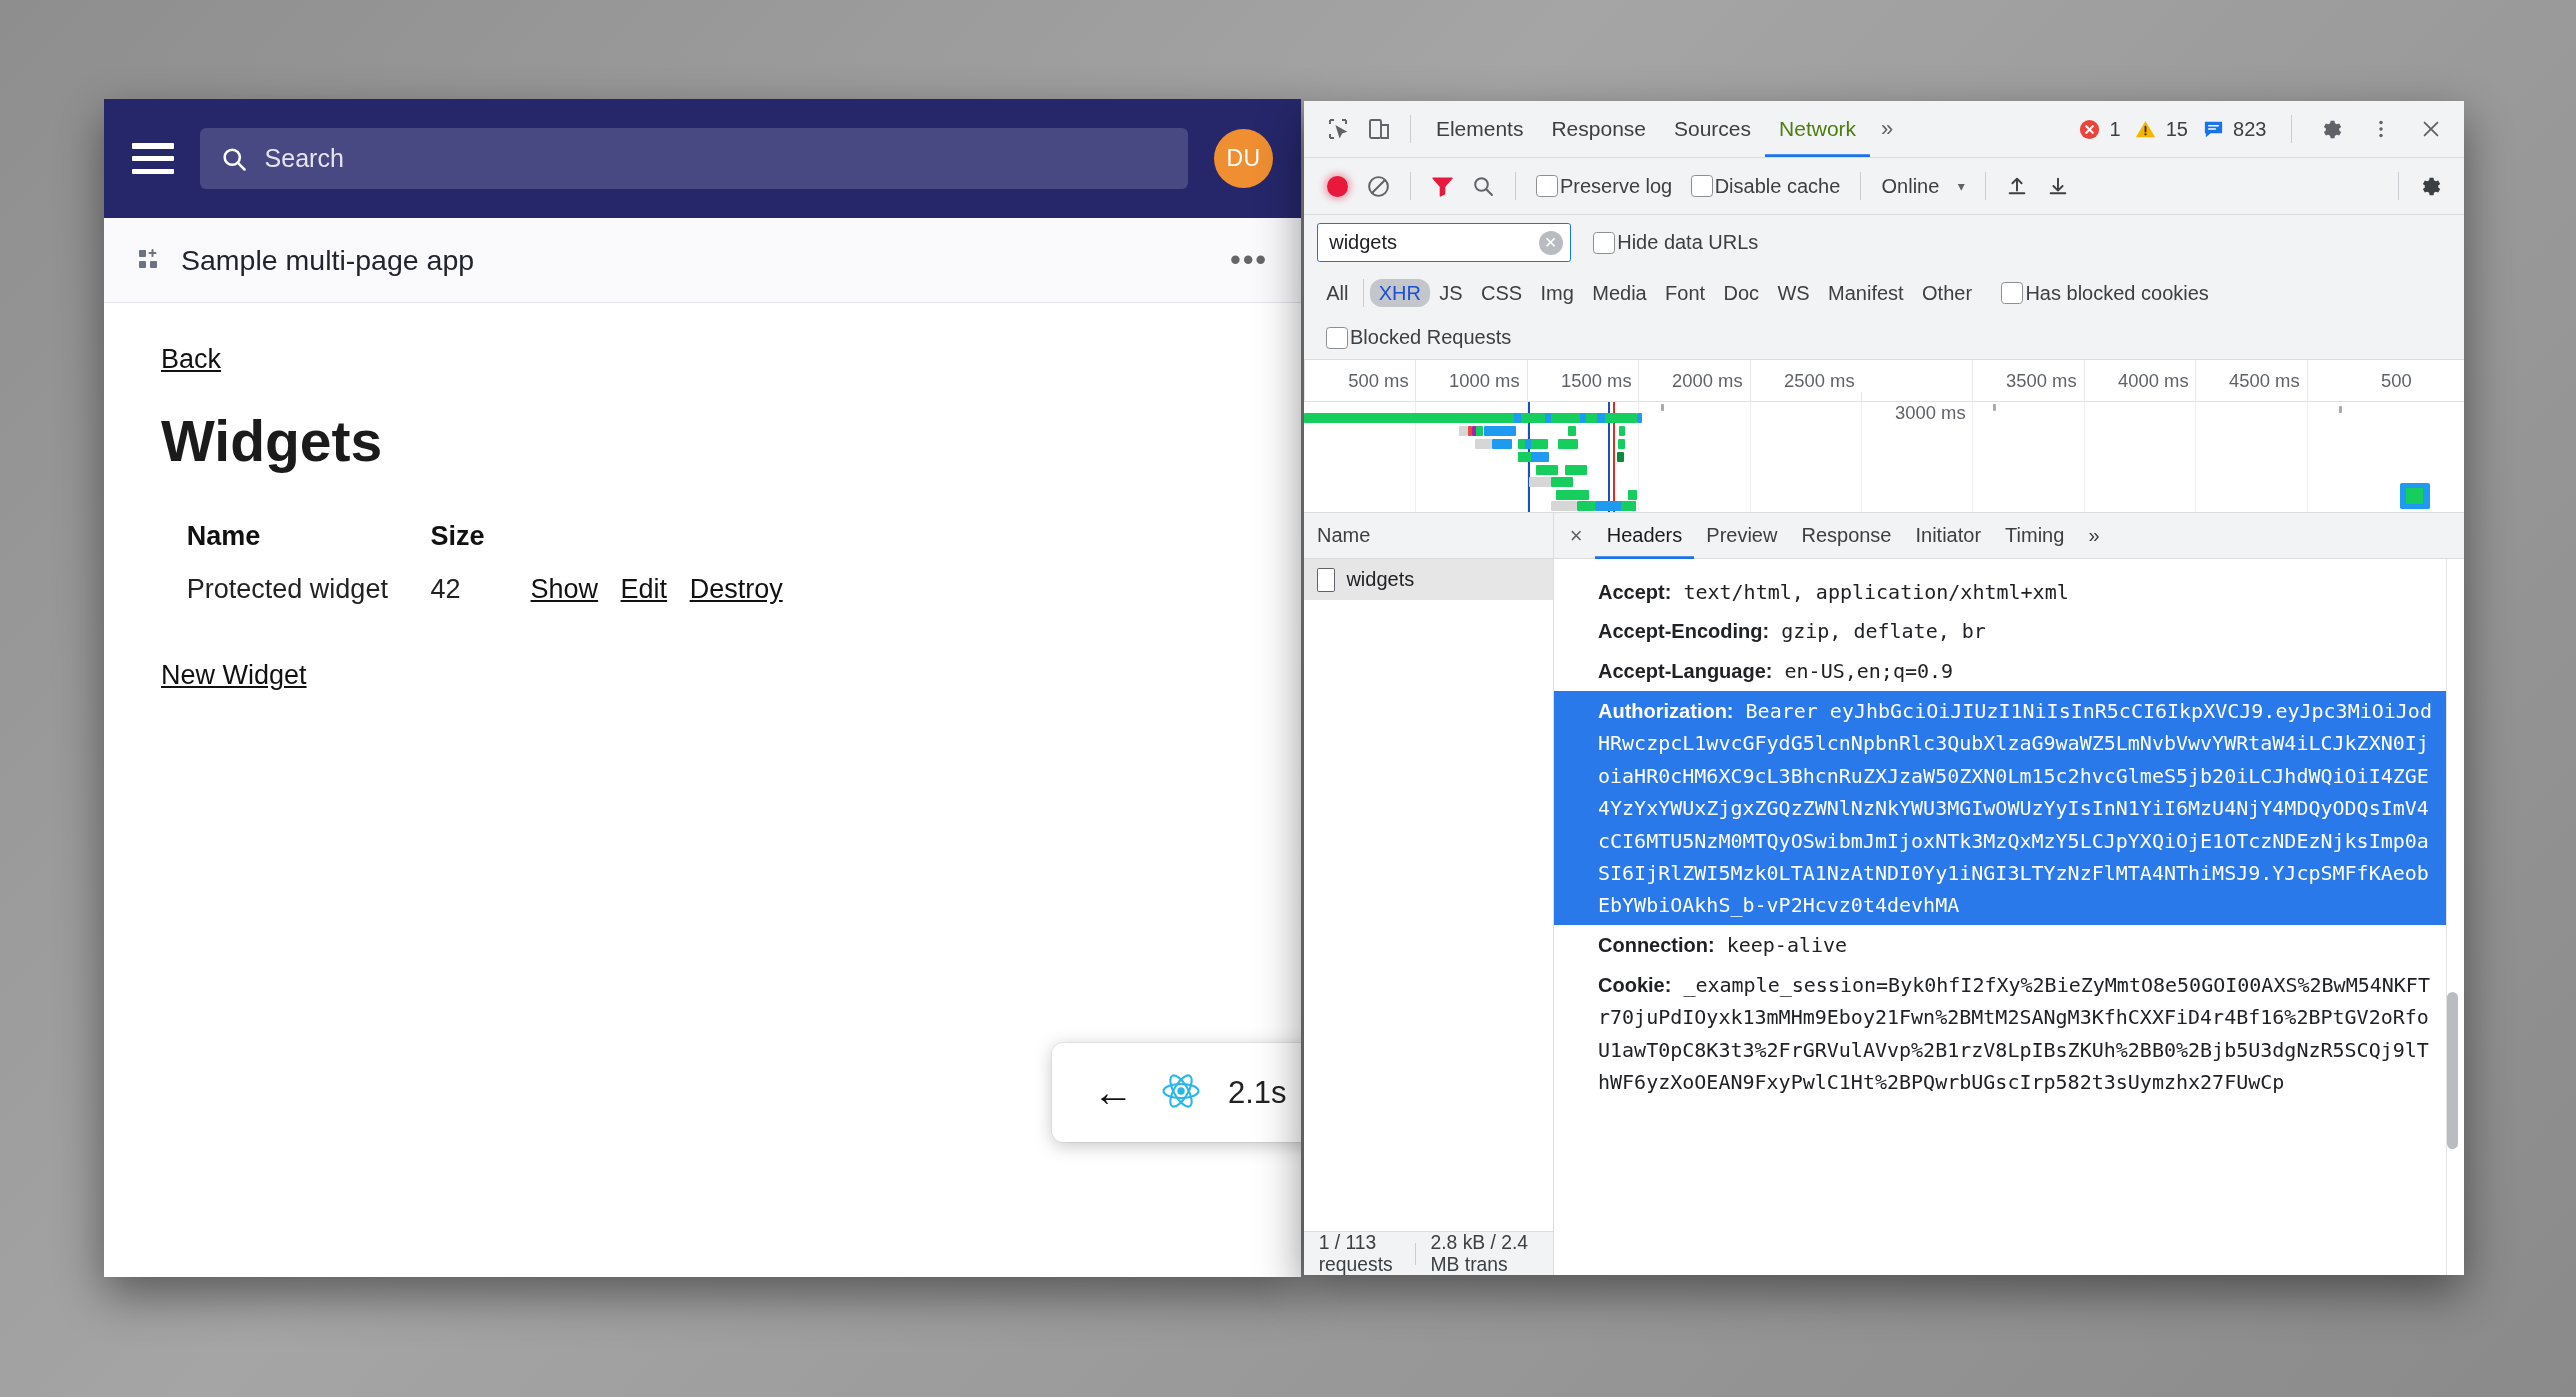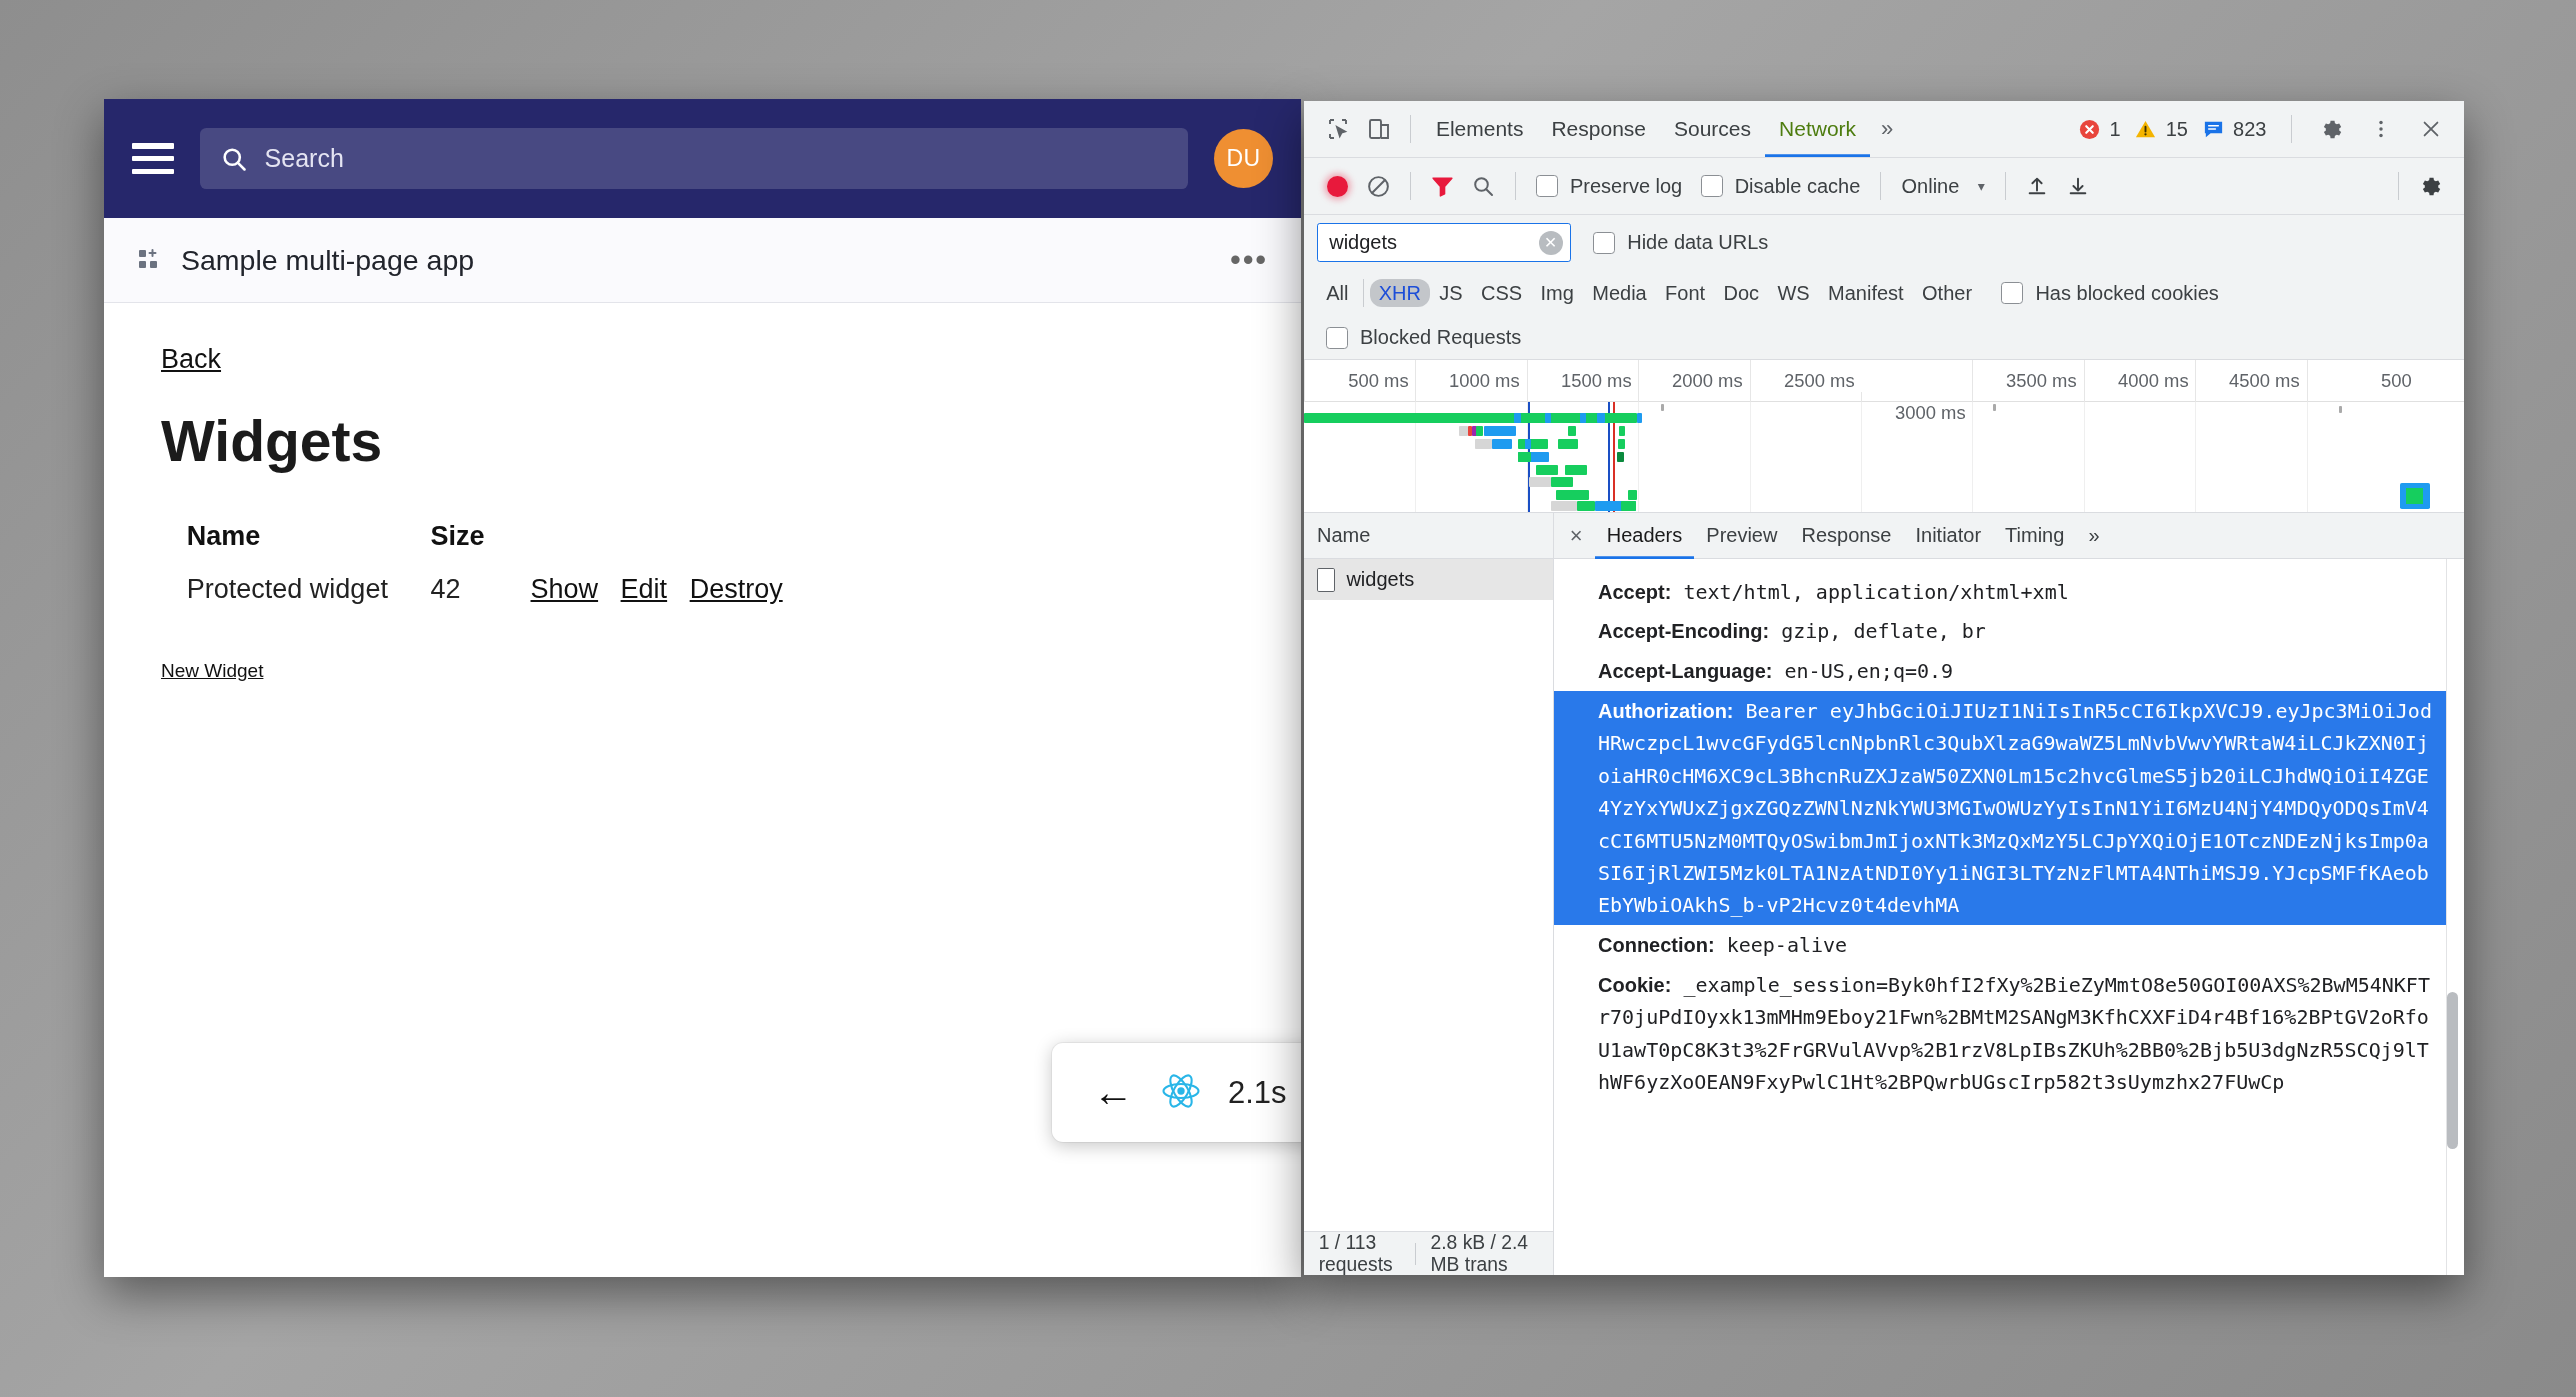--- a/index.html
+++ b/index.html
@@ -54,21 +54,21 @@
   .kebab{ font-size:31px; color:#666; letter-spacing:1.8px; cursor:pointer; line-height:0.6; }
 
   .content{ padding:41px 57px; font-family:"Liberation Sans", sans-serif; }
   .lnk{ color:#111; text-decoration:underline; cursor:pointer; }
   .back-lnk{ font-size:27px; display:inline-block; }
   h1.widgets{ font-size:57px; margin:33px 0 41px; color:#1b1b1b; font-weight:bold; }
   table.wtable{ border-collapse:collapse; margin-left:9.2px; }
   table.wtable th{ font-size:27px; padding:5.5px 26px 14.7px 16.6px; text-align:left; color:#111; }
   table.wtable td{ font-size:27px; padding:7.4px 26px 7.4px 16.6px; color:#222; white-space:nowrap;}
   table.wtable td.act{ padding-left:20px; padding-right:9.2px; }
-  .newwidget{ display:inline-block; margin-top:48px; font-size:19px; }
+  .newwidget{ display:inline-block; margin-top:48px; font-size:27px; }
 
   
   .react-badge{
     position:absolute; left:948px; top:944px;
     width:276px; height:99px; background:#fff; border-radius:11px;
     box-shadow:0 3.7px 18.4px rgba(0,0,0,.22), 0 0 0 0.9px rgba(0,0,0,.05);
     display:flex; align-items:center; gap:26px; padding-left:41px;
   }
   .react-badge .arrow{ font-size:41px; line-height:1; color:#111; }
   .react-badge .rtime{ font-size:31px; color:#222; }
@@ -100,21 +100,21 @@
   .counters{ margin-left:auto; display:flex; align-items:center; gap:8.3px; }
   .badge-ic{ width:23px;height:23px;flex:none;display:block; }
   .cnt-num{ font-size:20px; color:#3c4043; margin-right:5.5px; }
 
   .dt-toolbar{
     height:57px; background:#f1f3f4; border-bottom:0.9px solid #dadce0;
     padding:0 13px; flex:none;
   }
   .rec-dot{ width:21px;height:21px;border-radius:50%;background:#e8193c;
     box-shadow:0 0 6.4px 2.8px rgba(232,25,60,.35); }
-  .cbwrap{ display:flex; align-items:center; gap:12px; cursor:pointer; padding:0 9.2px; white-space:nowrap;justify-content:flex-end;}
+  .cbwrap{ display:flex; align-items:center; gap:2px; cursor:pointer; padding:0 9.2px; white-space:nowrap;justify-content:flex-end;}
   .cbox{ width:22px;height:22px;border:1.8px solid #8b8f94;border-radius:3.7px;background:#fff;flex:none;}
   .cblabel{ font-size:20px; color:#3c4043; }
   .throttle{ display:flex; align-items:center; gap:3.7px; padding:0 9.2px; cursor:pointer; }
   .throttle .tsel{ font-size:20px; color:#3c4043; }
   .caret{ font-size:14px; color:#5f6368; margin-left:14.7px;}
 
   .dt-filterbar{
     height:55px; background:#f1f3f4; padding:0 13px; flex:none; border-bottom:none;
   }
   .filter-input{

